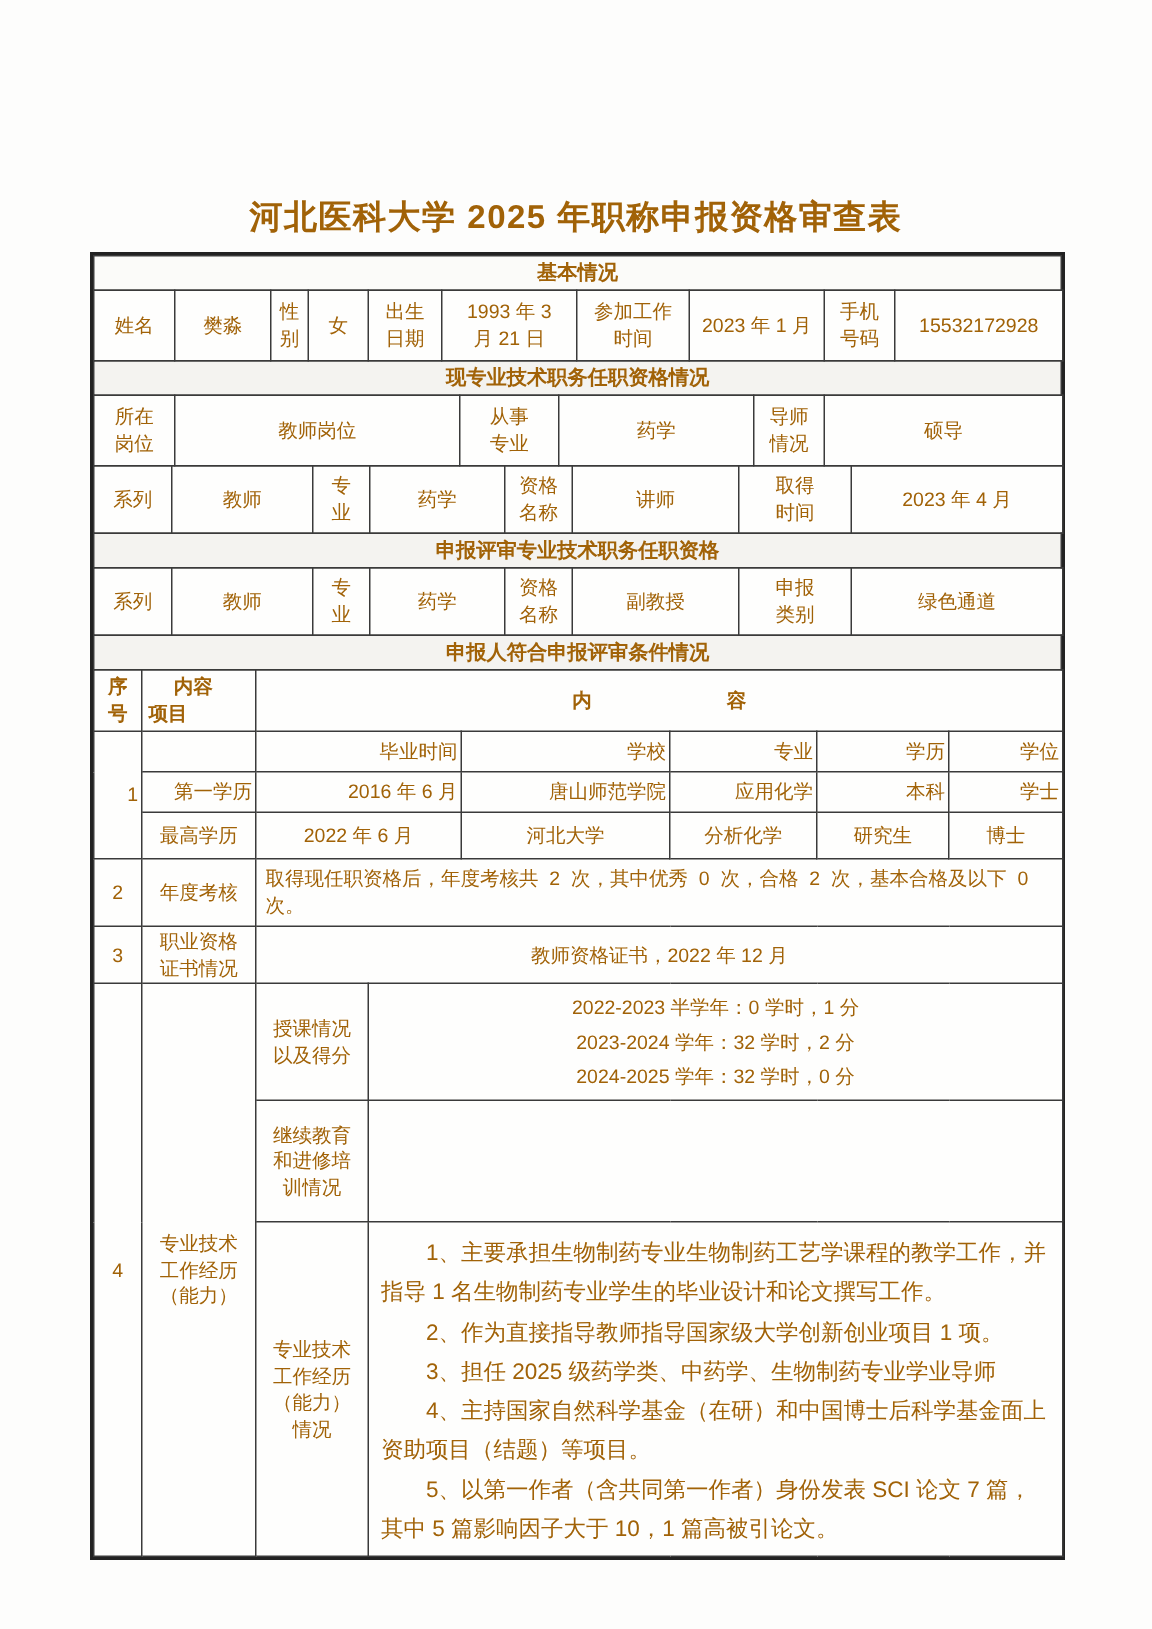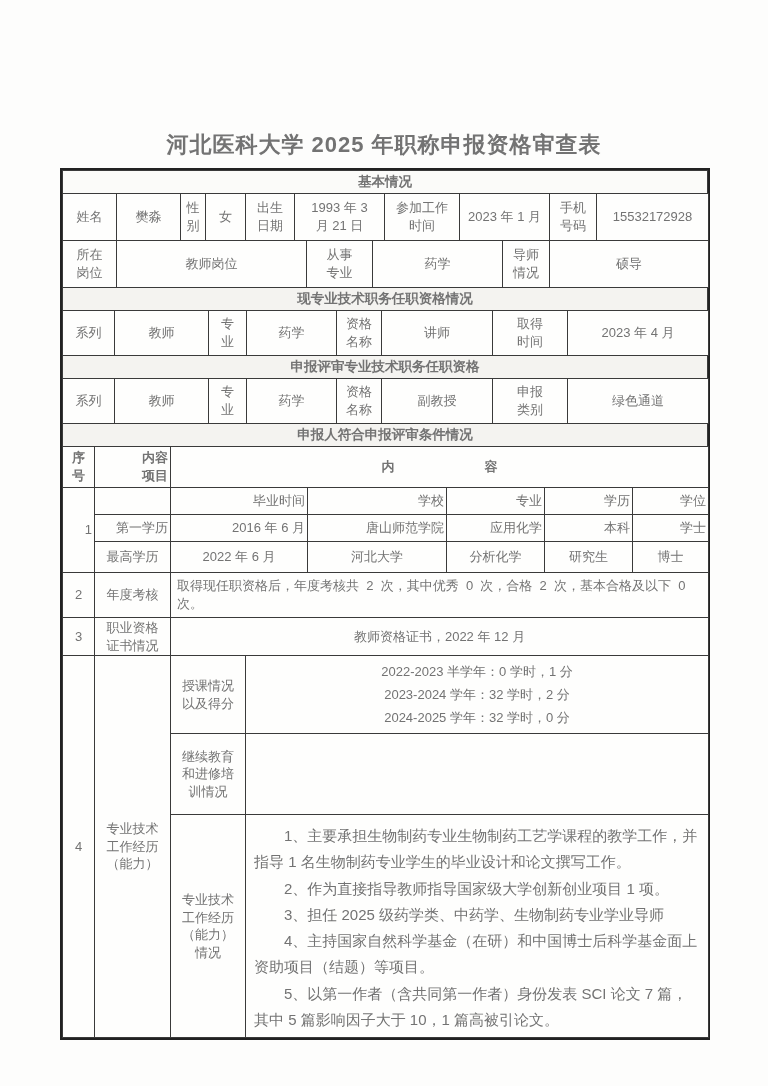--- a/index.html
+++ b/index.html
@@ -1,21 +1,21 @@
 <!DOCTYPE html>
 <html><head>
 <meta charset="utf-8">
 <style>
   html,body{margin:0;padding:0;background:#e9e9e9;}
   .sheet{
     position:relative;
     width:768px;height:1086px;
     background:#fdfdfc;
     font-family:"Liberation Sans","DejaVu Sans",sans-serif;
-    color:#737373;
+    color:#a16207;
     overflow:hidden;
     box-sizing:border-box;
   }
   .doc-title{
     position:absolute;
     top:130px;left:0;width:100%;
     text-align:center;
     font-size:22px;
     font-weight:bold;
     letter-spacing:1px;
@@ -66,21 +66,21 @@
     padding:2px 6px;
     white-space:pre-wrap;
   }
   .content-spread{
     display:flex;
     justify-content:center;
     gap:90px;
     font-weight:bold;
   }
   .item-label{
-    text-align:right;
+    text-align:left;
     text-indent:1.3em;
     padding-left:4px;
     font-weight:bold;
   }
   .hdr-bold{font-weight:bold;}
   .exp-text{
     text-align:left;
     vertical-align:top;
     padding:8px 8px 4px 8px;
   }
@@ -137,47 +137,47 @@
 时间</td>
         <td>2023 年 1 月</td>
         <td class="ml">手机
 号码</td>
         <td>15532172928</td>
       </tr>
     </tbody>
       </table>
 
     <table>
+      <tbody>
+          <tr class="sec-hdr">
+        <td>现专业技术职务任职资格情况</td>
+      </tr>
+    </tbody>
+      </table>
+
+    <table>
       <colgroup>
         <col style="width:54px">
           <col style="width:190px">
           <col style="width:66px">
         <col style="width:130px">
           <col style="width:47px">
           <col style="width:159px">
       </colgroup>
       <tbody>
           <tr class="rh-basic">
         <td class="ml">所在
 岗位</td>
         <td>教师岗位</td>
         <td class="ml">从事
 专业</td>
         <td>药学</td>
         <td class="ml">导师
 情况</td>
         <td>硕导</td>
-      </tr>
-    </tbody>
-      </table>
-
-    <table>
-      <tbody>
-          <tr class="sec-hdr">
-        <td>现专业技术职务任职资格情况</td>
       </tr>
     </tbody>
       </table>
 
     <table>
       <colgroup>
         <col style="width:52px">
           <col style="width:94px">
           <col style="width:38px">
           <col style="width:90px">

